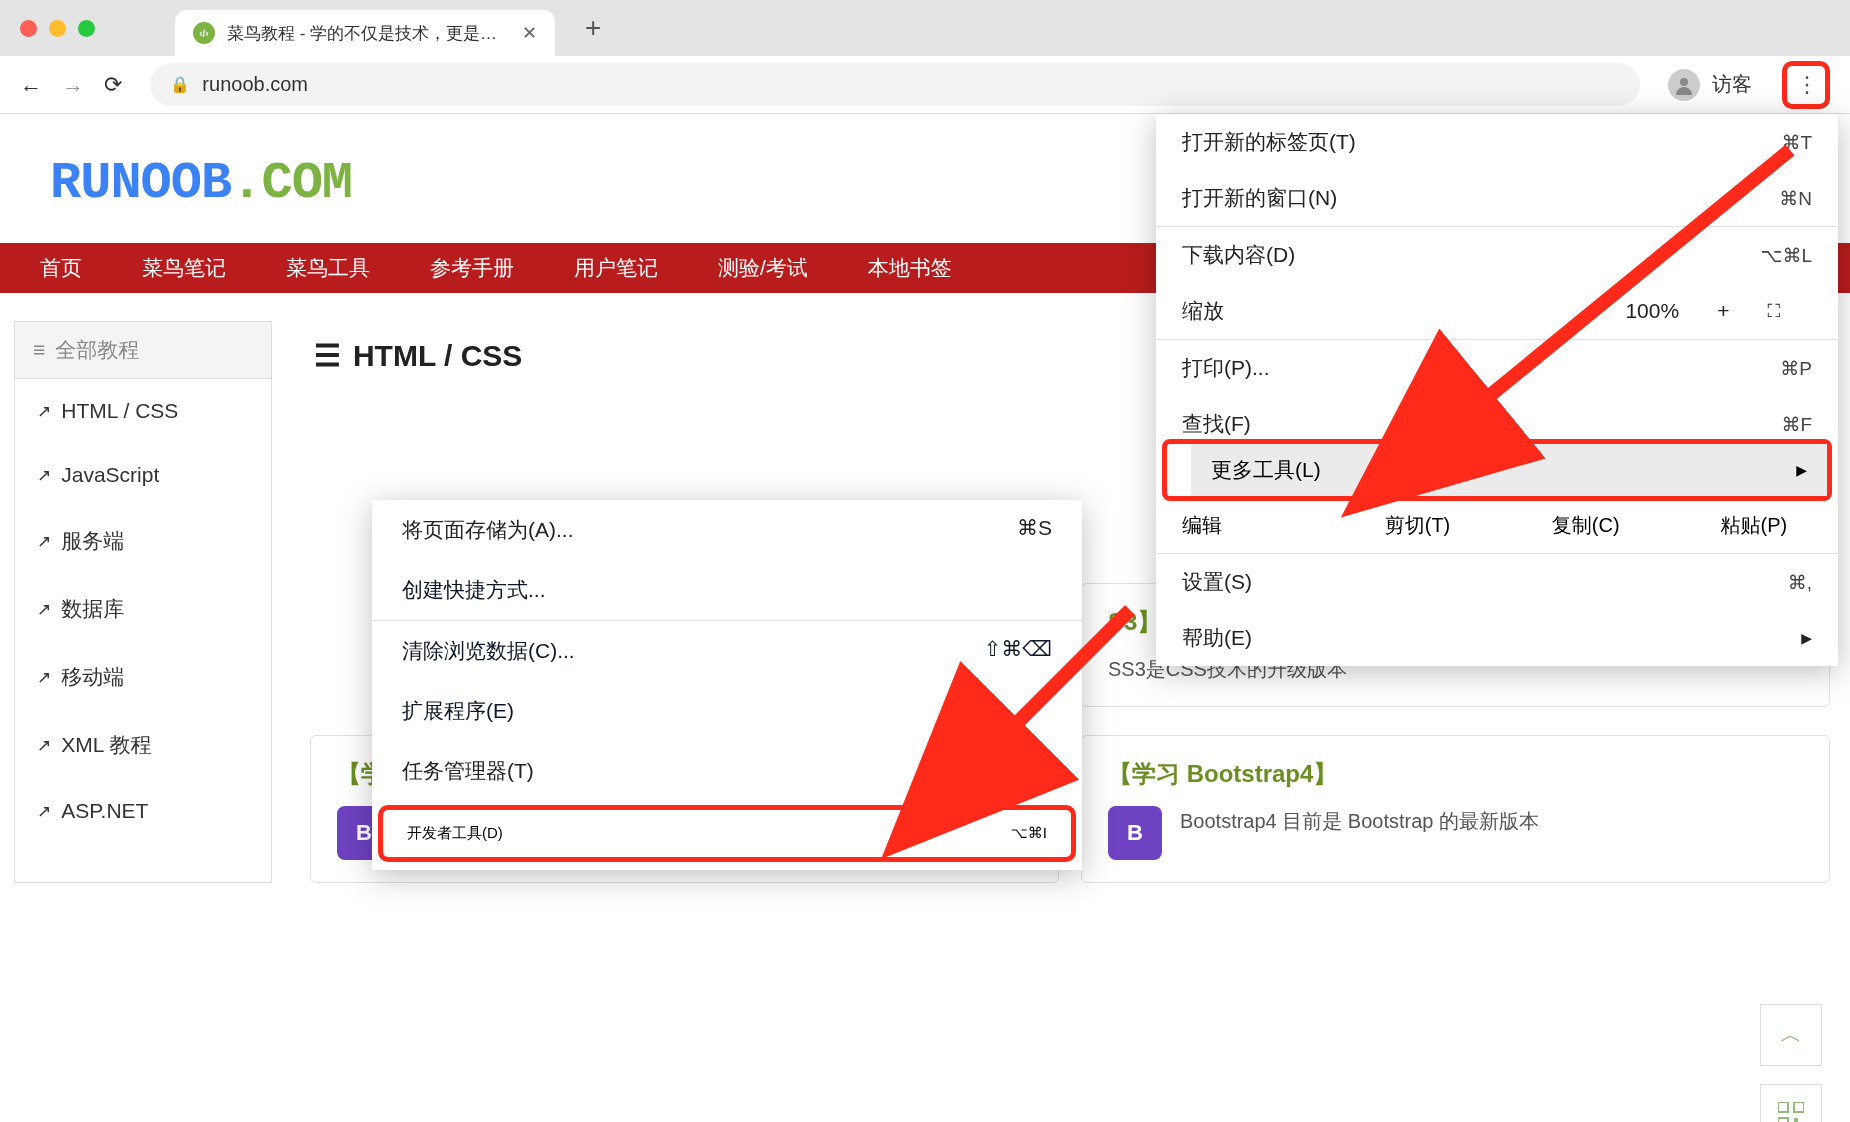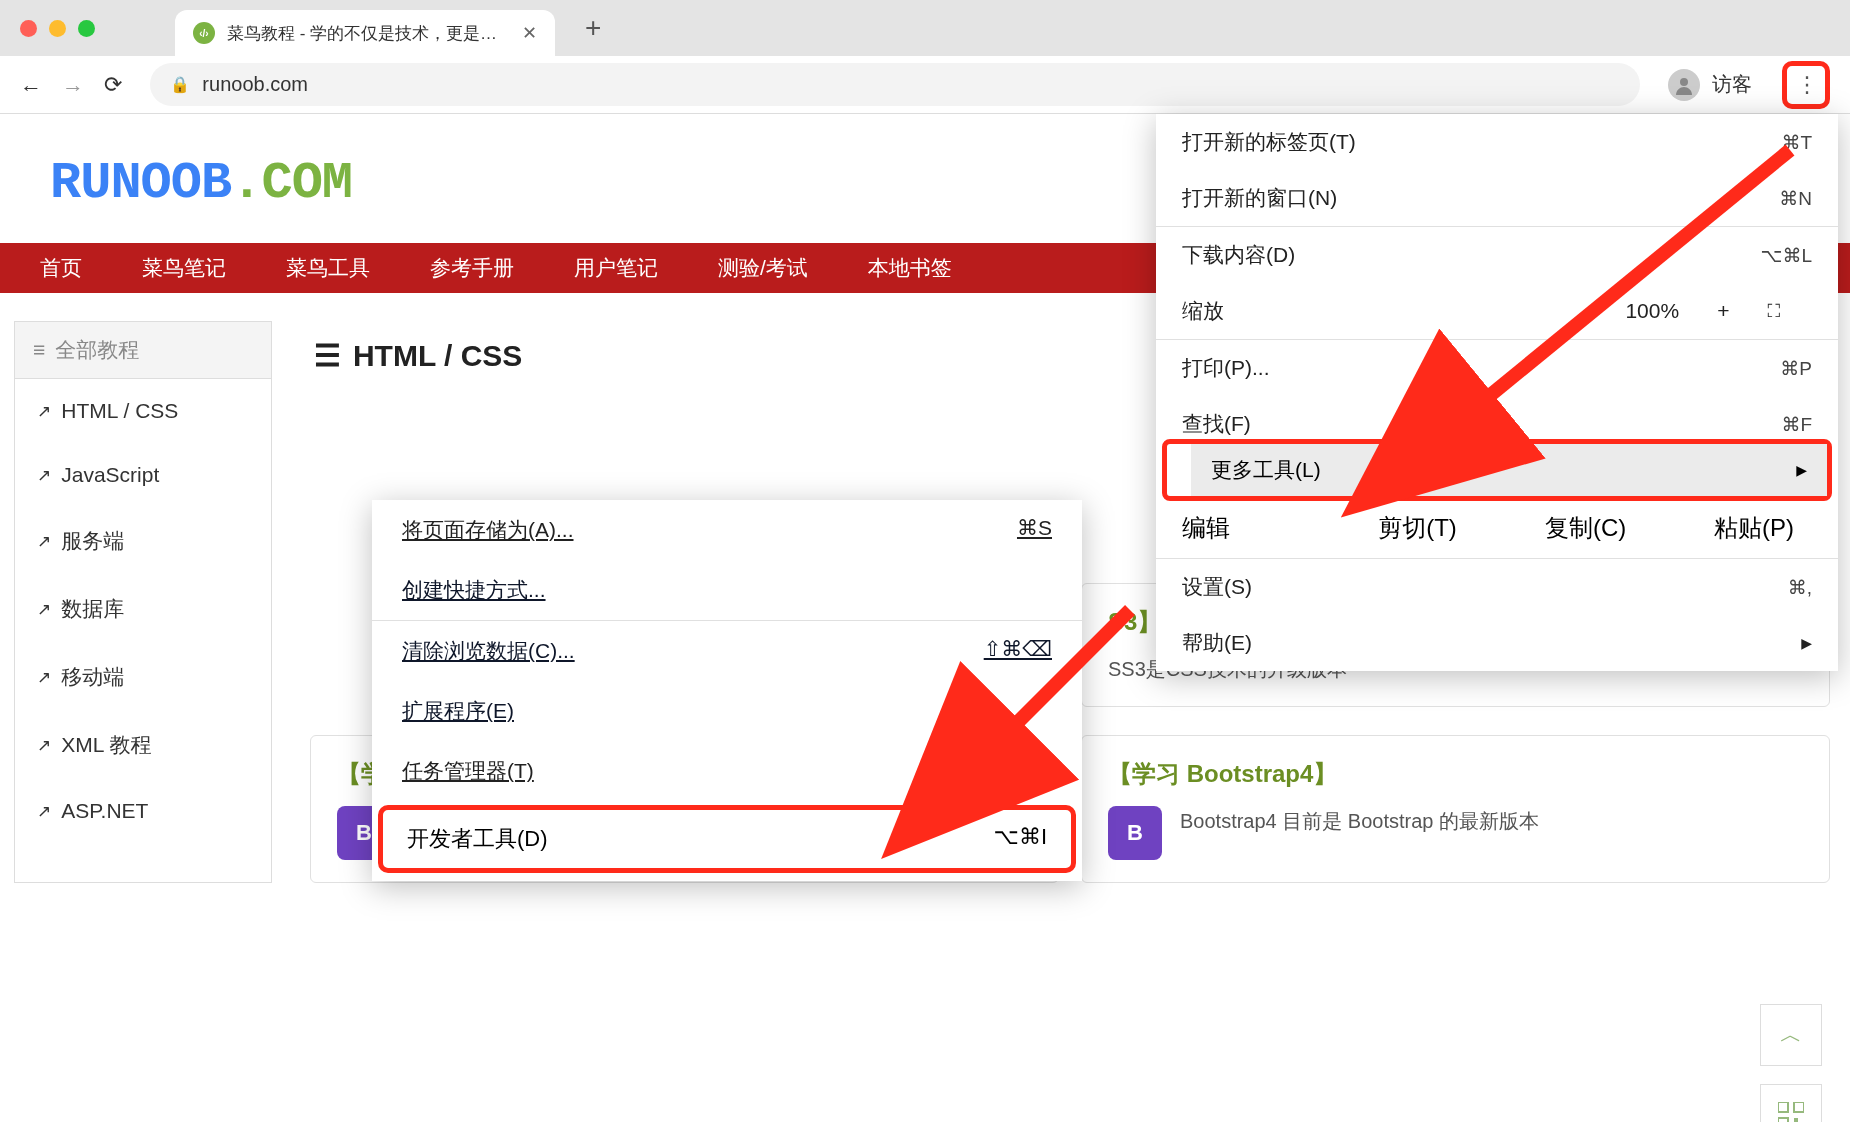--- a/index.html
+++ b/index.html
@@ -58,34 +58,34 @@
 
 
 .chrome-menu { position: absolute; top: 114px; right: 12px; width: 682px; background: #fff; box-shadow: 0 6px 30px rgba(0,0,0,0.25); z-index: 50; }
 .menu-row { display: flex; align-items: center; padding: 14px 26px; font-size: 21px; color: #222; justify-content: space-between; }
 .menu-row .sc { color: #444; font-size: 19px; }
 .menu-sep { border-top: 1px solid #e0e0e0; }
 .menu-zoom { display: flex; align-items: center; gap: 28px; }
 .menu-zoom .left { flex: 1; }
 .menu-zoom .mid { display: flex; align-items: center; gap: 38px; padding-right: 30px; }
 .menu-label-row { display: flex; }
-.menu-label-row .lab { flex: 1; padding: 14px 0; text-align: center; font-size: 24px; }
+.menu-label-row .lab { flex: 1; padding: 14px 0; text-align: center; font-size: 20px; }
 .menu-label-row .lab:first-child { text-align: left; padding-left: 26px; flex: 0.9; }
 .more-tools-box { border: 5px solid #ff2a1a; border-radius: 8px; margin: -3px 6px; }
 .more-tools-row { background: #ebebeb; padding: 12px 20px; display: flex; justify-content: space-between; align-items: center; font-size: 21px; margin-left: 24px; }
 .chev { font-size: 14px; }
 .fs-icon { font-size: 18px; letter-spacing: 2px; }
 
 
 .submenu { position: absolute; top: 500px; left: 372px; width: 710px; background: #fff; box-shadow: 0 6px 30px rgba(0,0,0,0.25); z-index: 60; }
-.sub-row { display: flex; justify-content: space-between; padding: 16px 30px; font-size: 21px; color: #222; text-decoration: underline; }
+.sub-row { display: flex; justify-content: space-between; padding: 16px 30px; font-size: 21px; color: #222; }
 .sub-row.disabled { color: #0f172a; }
 .sub-sep { border-top: 1px solid #e0e0e0; }
 .dev-box { border: 5px solid #ff2a1a; border-radius: 10px; margin: 4px 6px 8px; }
-.dev-row { padding: 14px 24px; display: flex; justify-content: space-between; font-size: 22px; }
+.dev-row { padding: 14px 24px; display: flex; justify-content: space-between; font-size: 15px; }
 
 
 .arrow { position: absolute; z-index: 100; }
 .arrow svg { overflow: visible; }
 
 
 .float-btns { position: absolute; right: 28px; top: 890px; display: flex; flex-direction: column; gap: 18px; }
 .float-btn { width: 62px; height: 62px; background: #fff; border: 1px solid #ddd; display: flex; align-items: center; justify-content: center; font-size: 22px; color: #96b97d; }
 
 .ham { display: inline-block; line-height: 0.6; }

